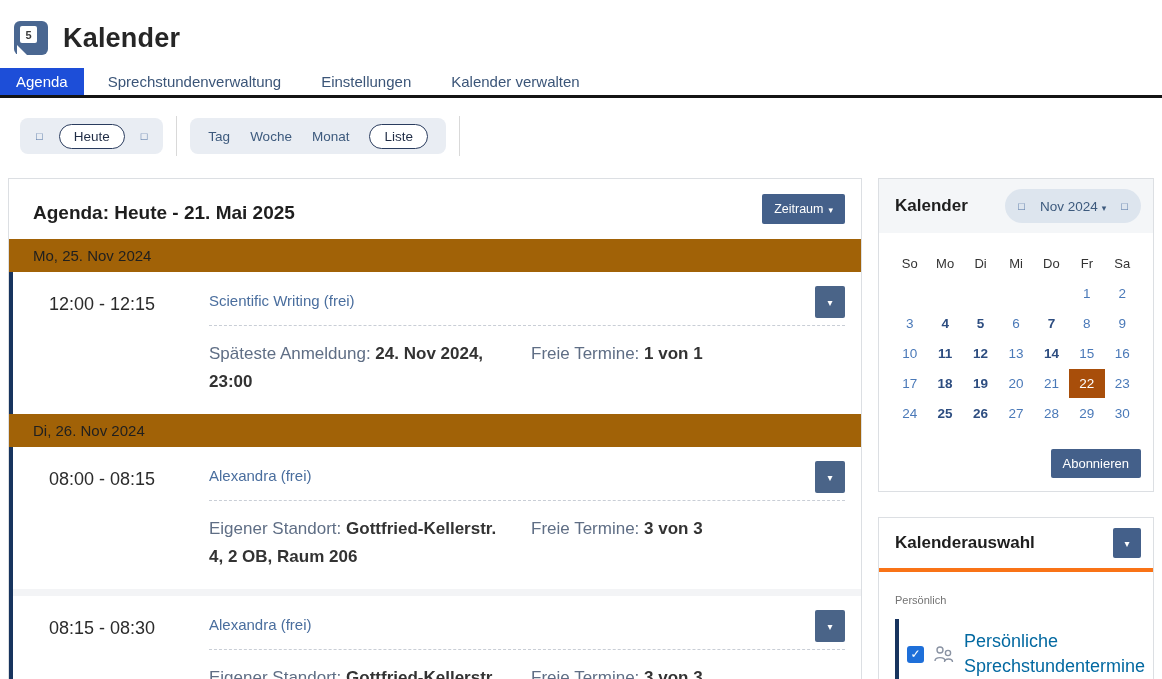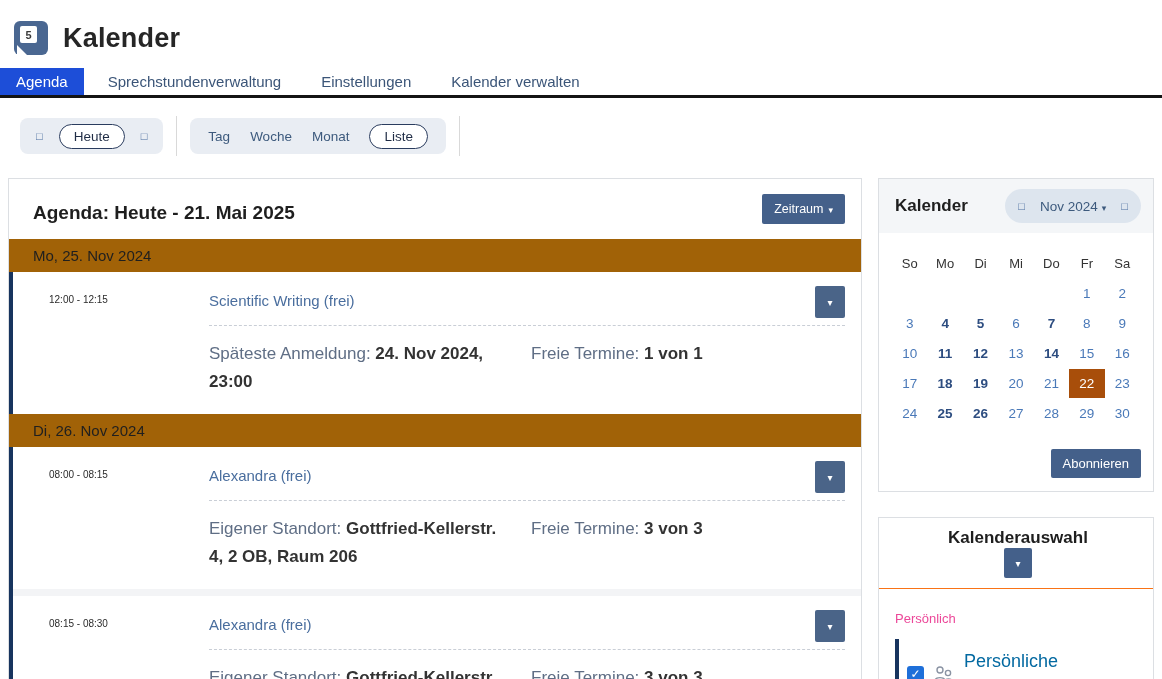--- a/index.html
+++ b/index.html
@@ -64,21 +64,21 @@
   .sidebar { width: 276px; margin-left: 16px; flex: 0 0 auto; }
 
   
   .agenda-head { display: flex; justify-content: space-between; align-items: flex-end; padding: 15px 16px 15px 24px; }
   .agenda-title { font-size: 19px; font-weight: bold; color: #1e1e1e; }
   .btn-zeitraum { padding: 8px 12px; font-size: 12.5px; border-radius: 2px; }
   .btn-zeitraum .caret { font-size: 9px; margin-left: 5px; }
   .day-header { background: #a16207; padding: 8px 0 8px 24px; font-size: 15px; color: #1f1f1f; }
   .event { display: flex; border-left: 4px solid #17345e; position: relative; padding: 12px 16px 18px 0; }
   .event-gap { height: 7px; background: #f3f4f6; border-left: 4px solid #17345e; }
-  .event-time { width: 196px; flex: 0 0 auto; padding: 10px 0 0 36px; font-size: 10px; color: #2b2b2b; white-space: nowrap; }
+  .event-time { width: 196px; flex: 0 0 auto; padding: 10px 0 0 36px; font-size: 18px; color: #2b2b2b; white-space: nowrap; }
   .event-main { flex: 1; position: relative; }
   .event-title { font-size: 15px; color: #4a6e9e; padding: 8px 60px 16px 0; }
   .event-divider { border-bottom: 1px dashed #c9ced6; margin-right: 0; }
   .event-meta { display: flex; padding-top: 14px; font-size: 17px; }
   .meta-col1 { width: 322px; flex: 0 0 auto; padding-right: 20px; line-height: 1.65; }
   .meta-col2 { line-height: 1.65; }
   .meta-label { color: #5f6e85; }
   .meta-value { color: #333; font-weight: bold; }
   .evt-dd {
     position: absolute; right: 0; top: 2px; width: 30px; height: 32px;
@@ -108,26 +108,26 @@
   .cal-cell.wd { font-weight: normal; color: #333333; font-size: 13px; cursor: default; }
   .cal-cell.bold { font-weight: bold; color: #2d4d80; }
   .cal-cell.today { background: #a84e0a; color: #ffffff; font-weight: normal; }
   .subscribe-row { display: flex; justify-content: flex-end; padding: 20px 12px 13px; }
   .btn-subscribe { padding: 7px 12px; font-size: 13px; border-radius: 2px; }
 
   
   .sel-panel { border: 1px solid #dcdfe3; background: #fff; margin-top: 25px; height: 164px; overflow: hidden; }
   .sel-head {
     display: flex; justify-content: space-between; align-items: center;
-    padding: 10px 12px 10px 16px; border-bottom: 1px solid #f97316; flex-direction: column;
+    padding: 10px 12px 10px 16px; border-bottom: 4px solid #f97316;
   }
   .sel-title { font-size: 17px; font-weight: bold; color: #1e1e1e; }
   .sel-dd { width: 28px; height: 30px; background: #44608a; color: #fff; border: none; border-radius: 2px; font-size: 10px; cursor: pointer; }
   .sel-body { padding: 22px 14px 0 16px; }
-  .sel-group-label { font-size: 13px; color: #ec4899; margin-bottom: 13px; }
+  .sel-group-label { font-size: 11px; color: #737373; margin-bottom: 13px; }
   .sel-item-wrap { border-bottom: 1px solid #e6e8ea; margin-right: 2px; }
   .sel-item { display: flex; align-items: center; gap: 9px; border-left: 4px solid #17345e; padding: 10px 0 12px 8px; }
   .checkbox {
     width: 17px; height: 17px; background: #1e6fd9; border-radius: 3px;
     color: #fff; font-size: 12px; display: flex; align-items: center; justify-content: center;
     cursor: pointer; flex: 0 0 auto;
   }
   .group-icon { flex: 0 0 auto; display: flex; }
   .sel-item-label { font-size: 18px; color: #0369a1; line-height: 1.4; width: 172px; cursor: pointer; }
 </style>

